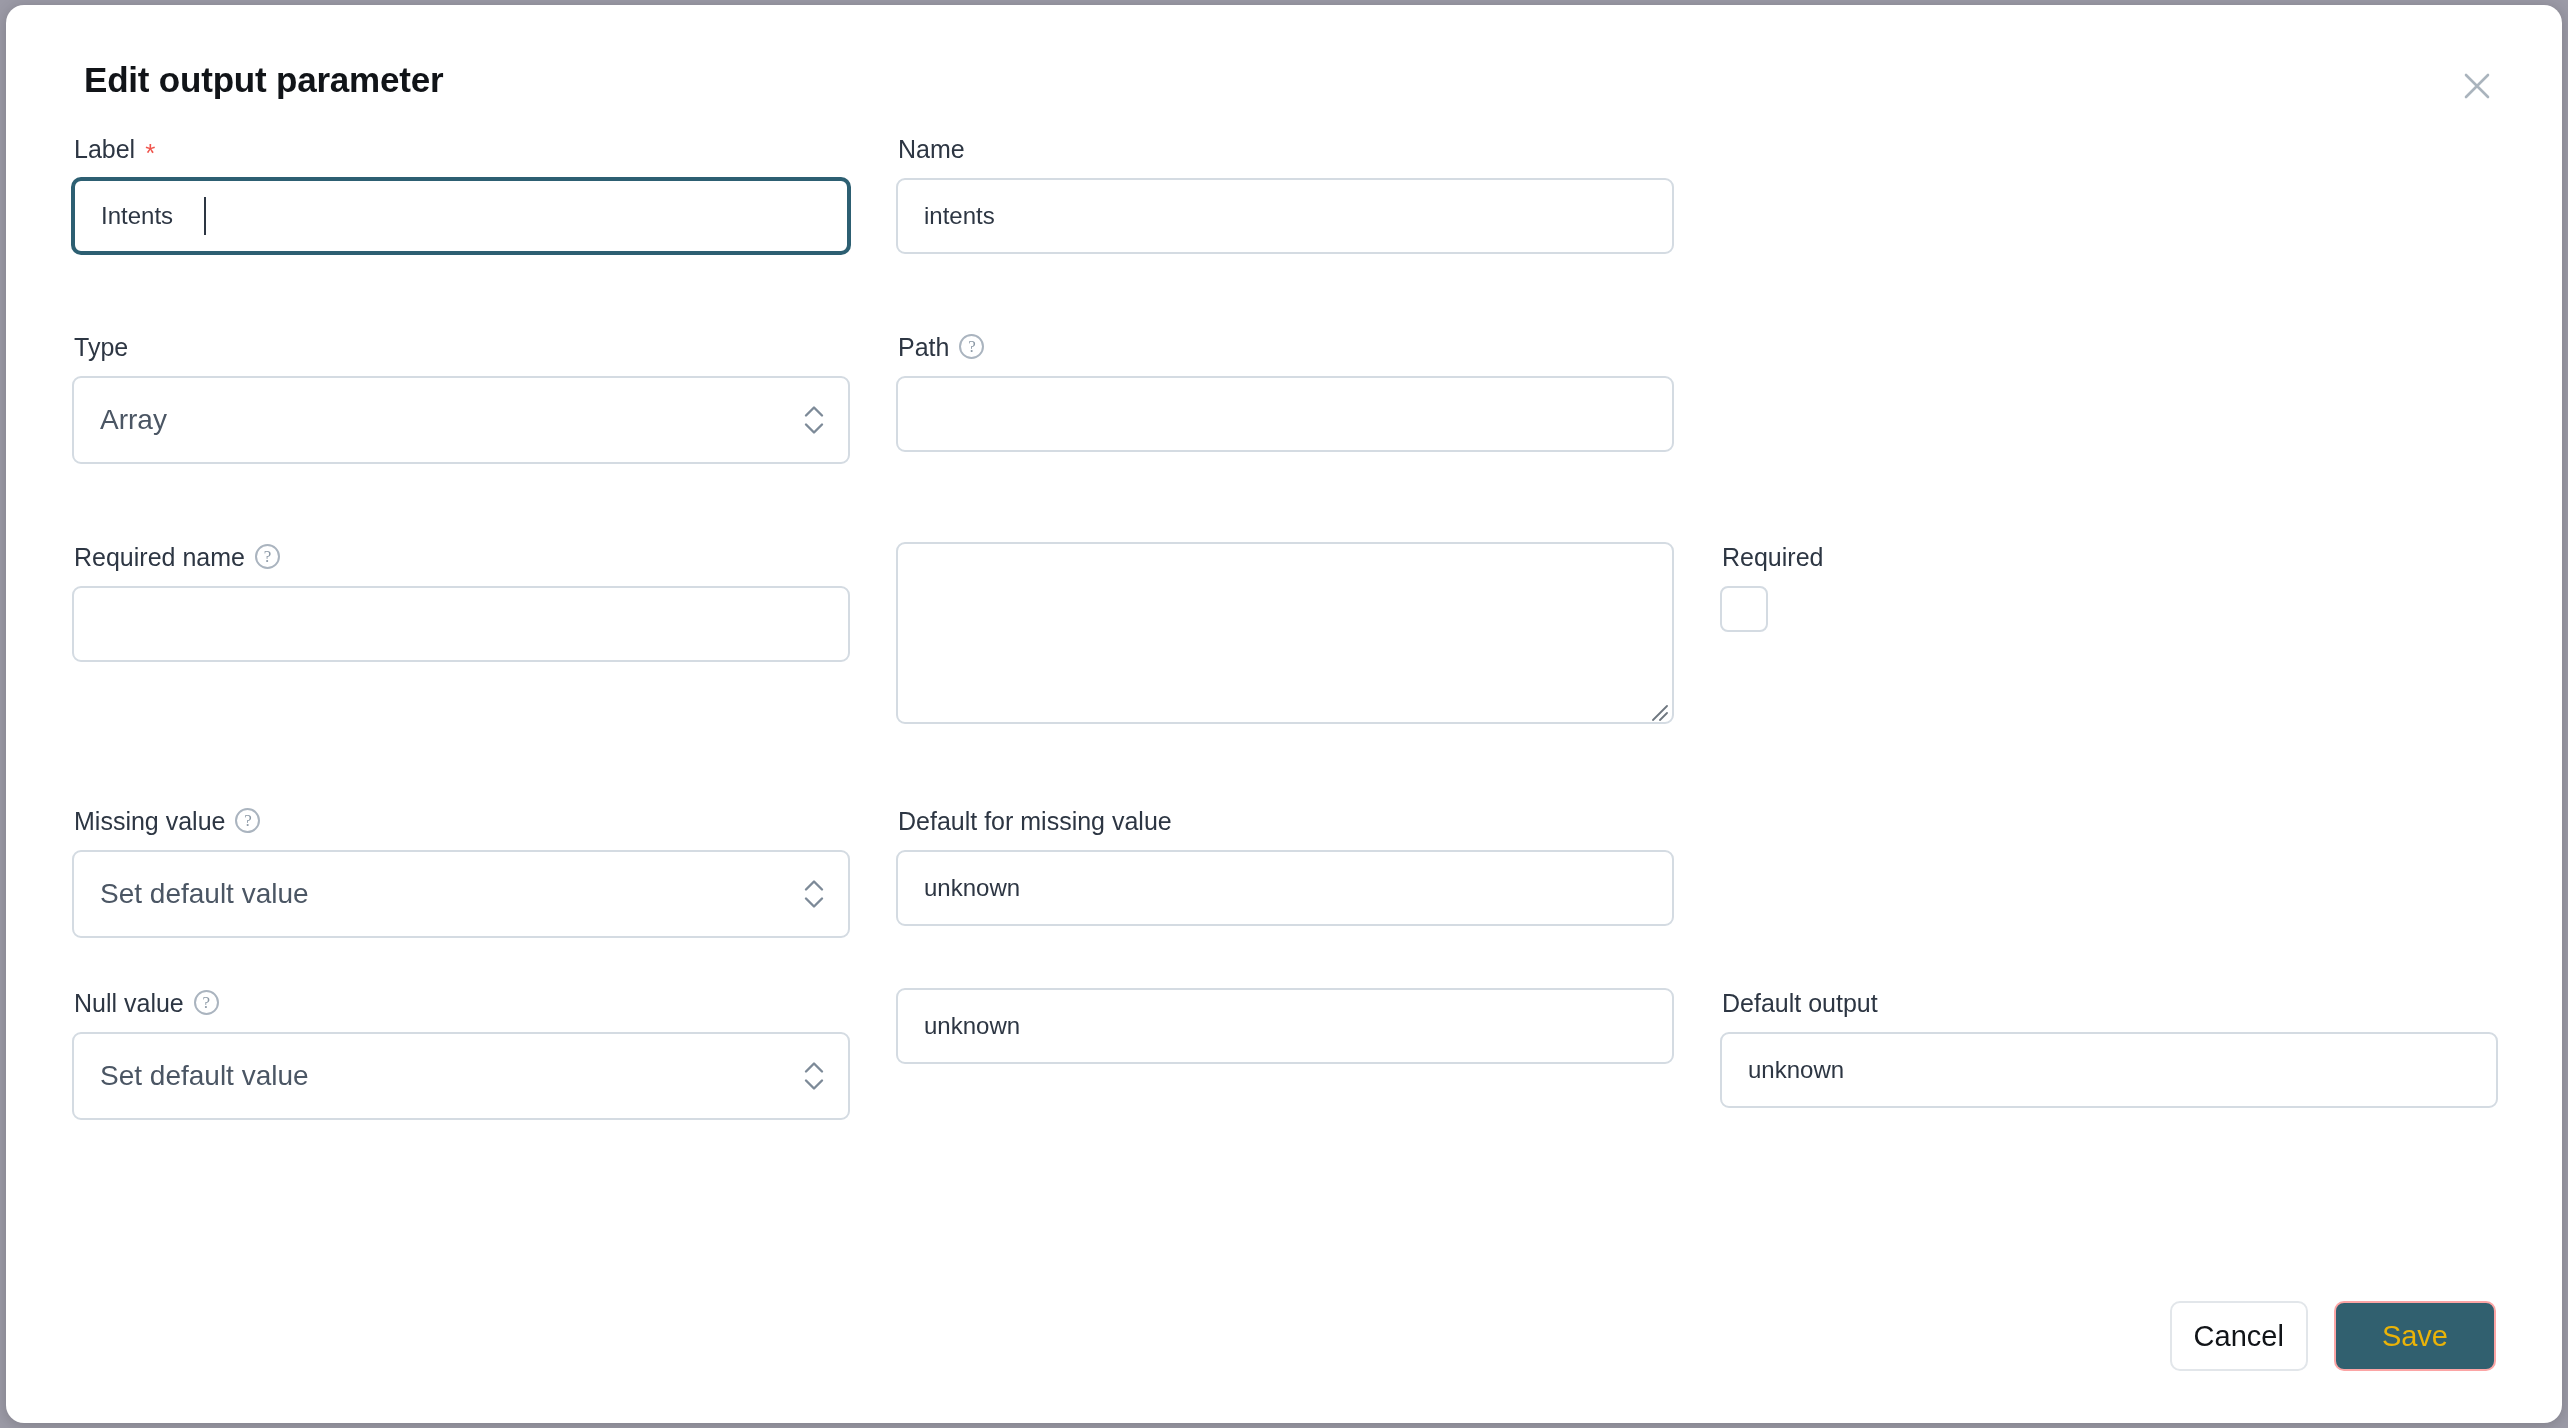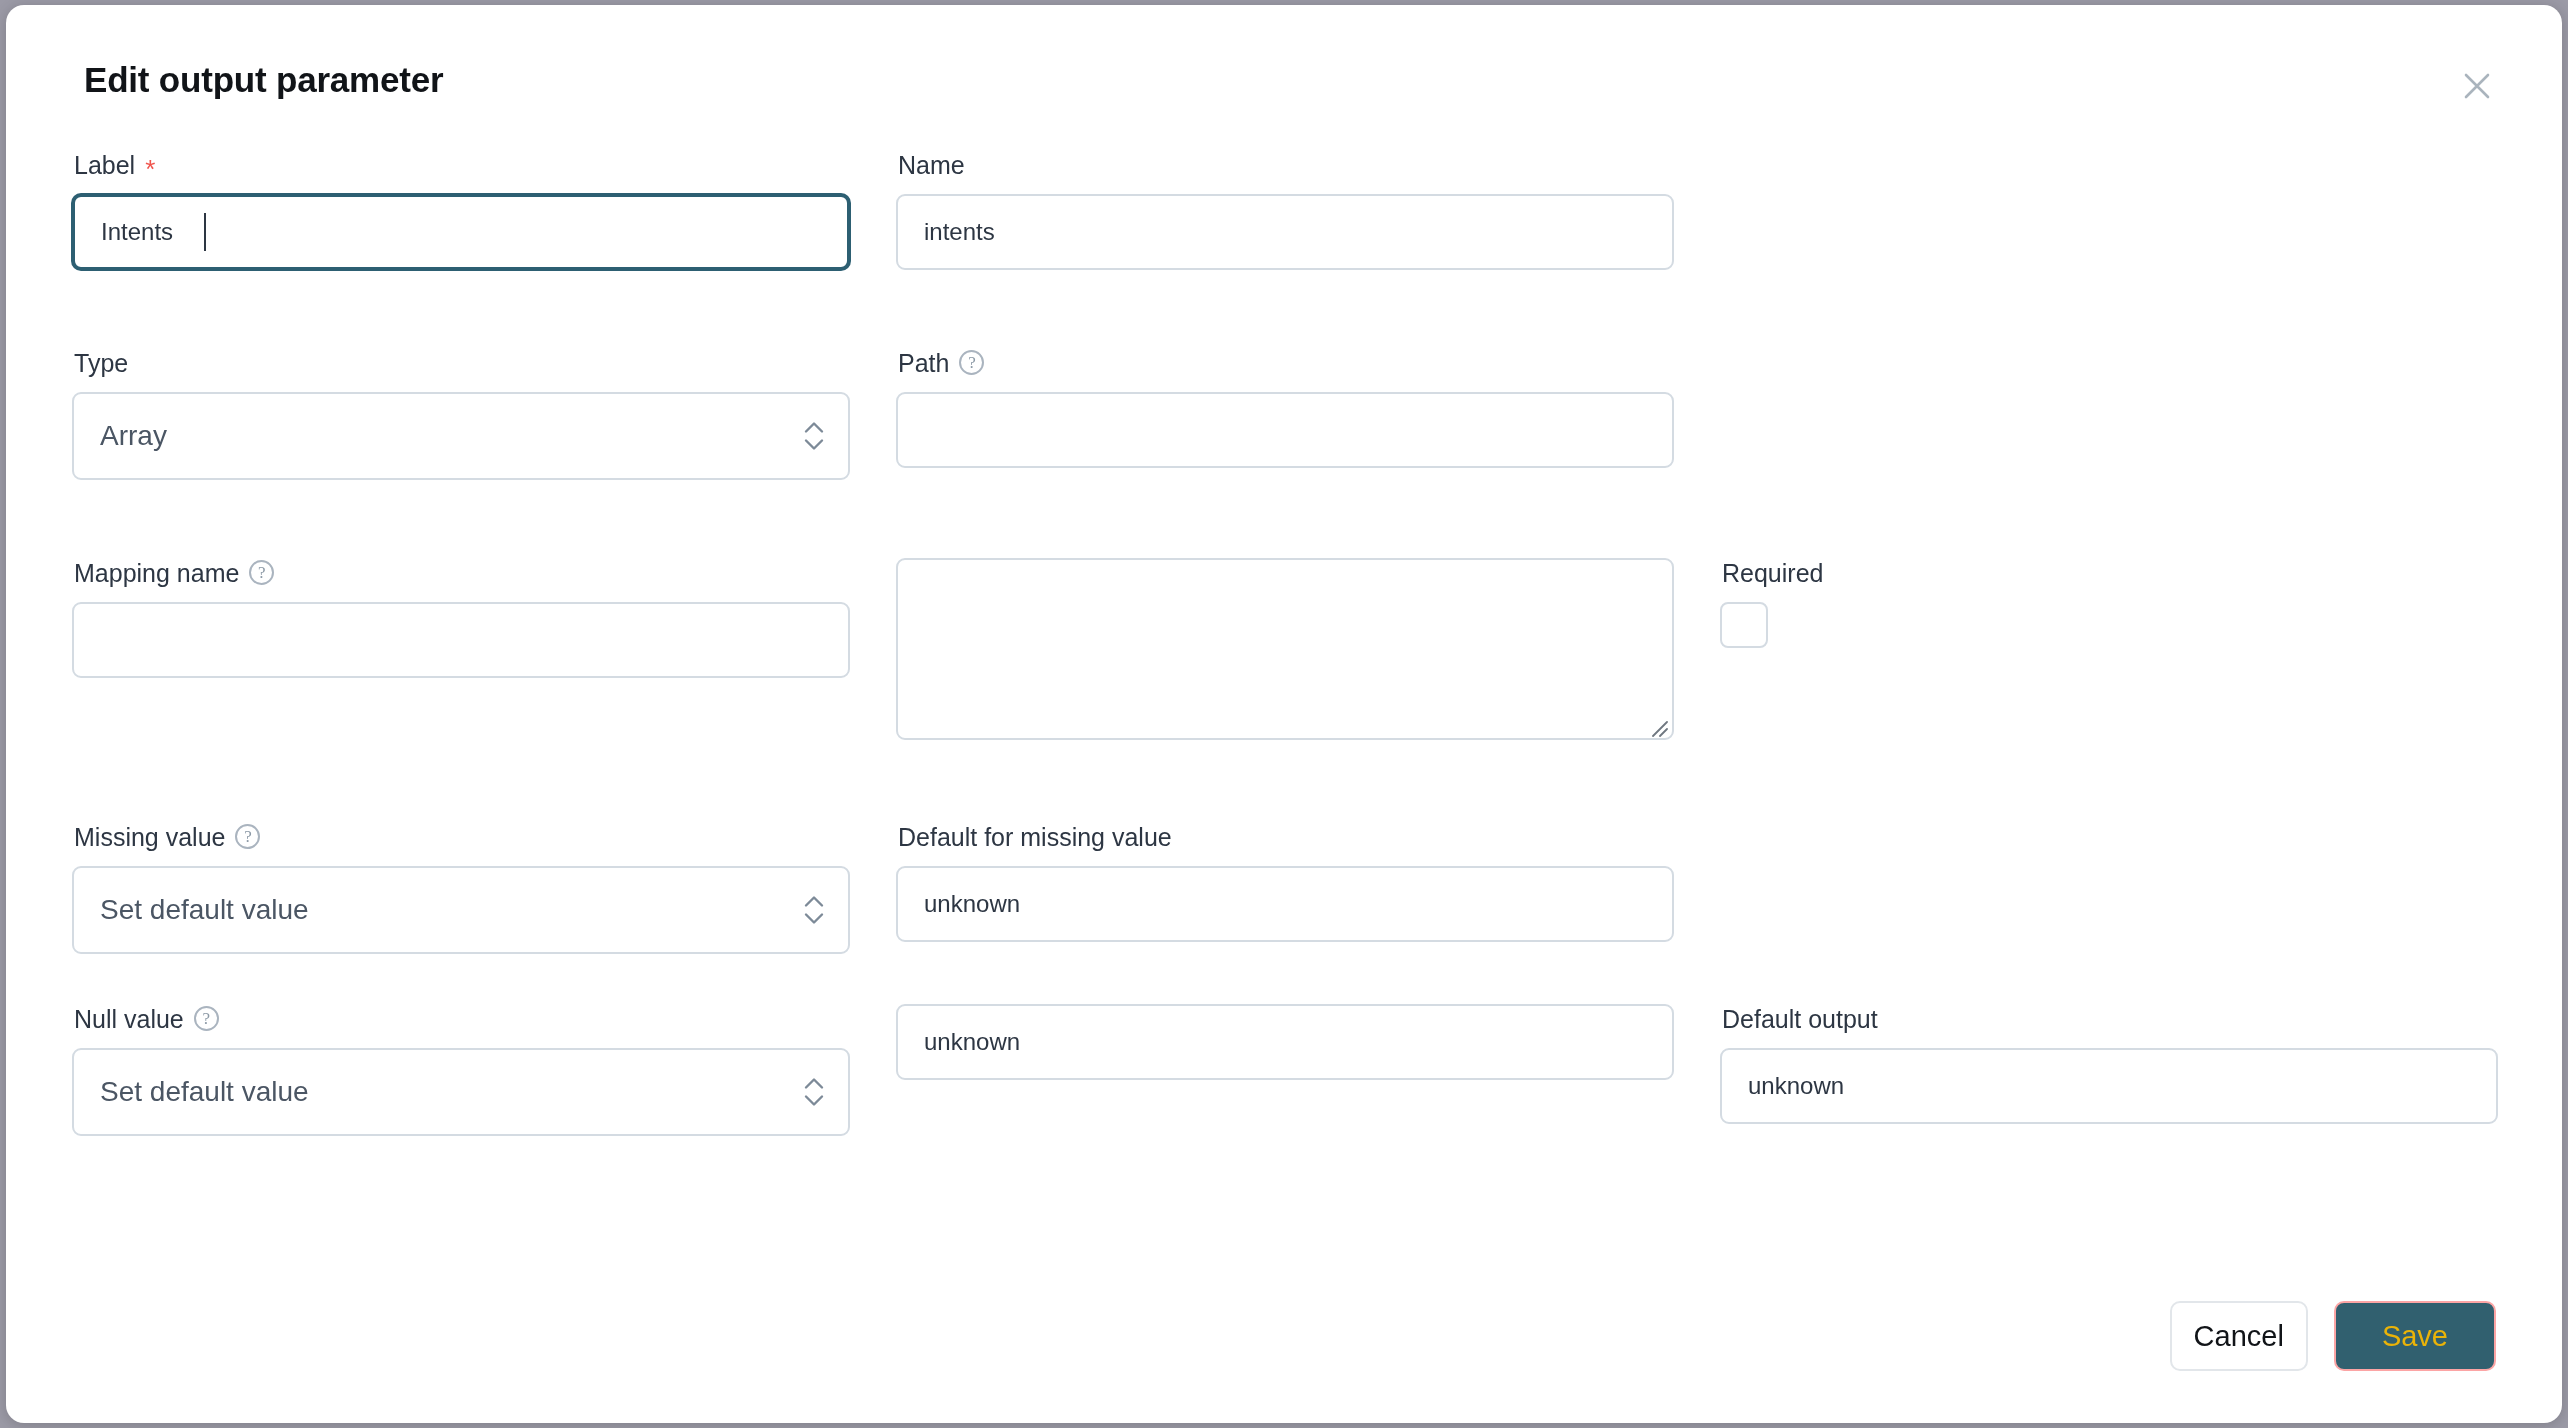--- a/index.html
+++ b/index.html
@@ -47,21 +47,21 @@
     align-items: center;
     justify-content: center;
     cursor: pointer;
     background: none;
     border: none;
     padding: 0;
   }
   #close-btn svg { display: block; }
 
   .form-grid {
-    margin-top: 50px;
+    margin-top: 34px;
     display: grid;
     grid-template-columns: 778px 46px 778px 46px 778px;
     row-gap: 0;
   }
   .field { margin-bottom: 0; }
   .field-label {
     display: flex;
     align-items: center;
     gap: 10px;
     font-size: 25px;
@@ -281,21 +281,21 @@
       <div></div>
 
       <div class="row-gap-lg"></div>
       <div></div>
       <div class="row-gap-lg"></div>
       <div></div>
       <div></div>
 
       <div class="field">
         <div class="field-label">
-          <span>Mapping name</span>
+          <span>Required name</span>
           <span class="help-icon">?</span>
         </div>
         <input class="control" type="text" value="" style="">
       </div>
       <div></div>
       <div class="field">
         <div class="ta-wrap">
           <textarea class="textarea-box" style=""></textarea>
           <span class="resize-grip">
             <svg width="22" height="22" viewBox="0 0 22 22">

